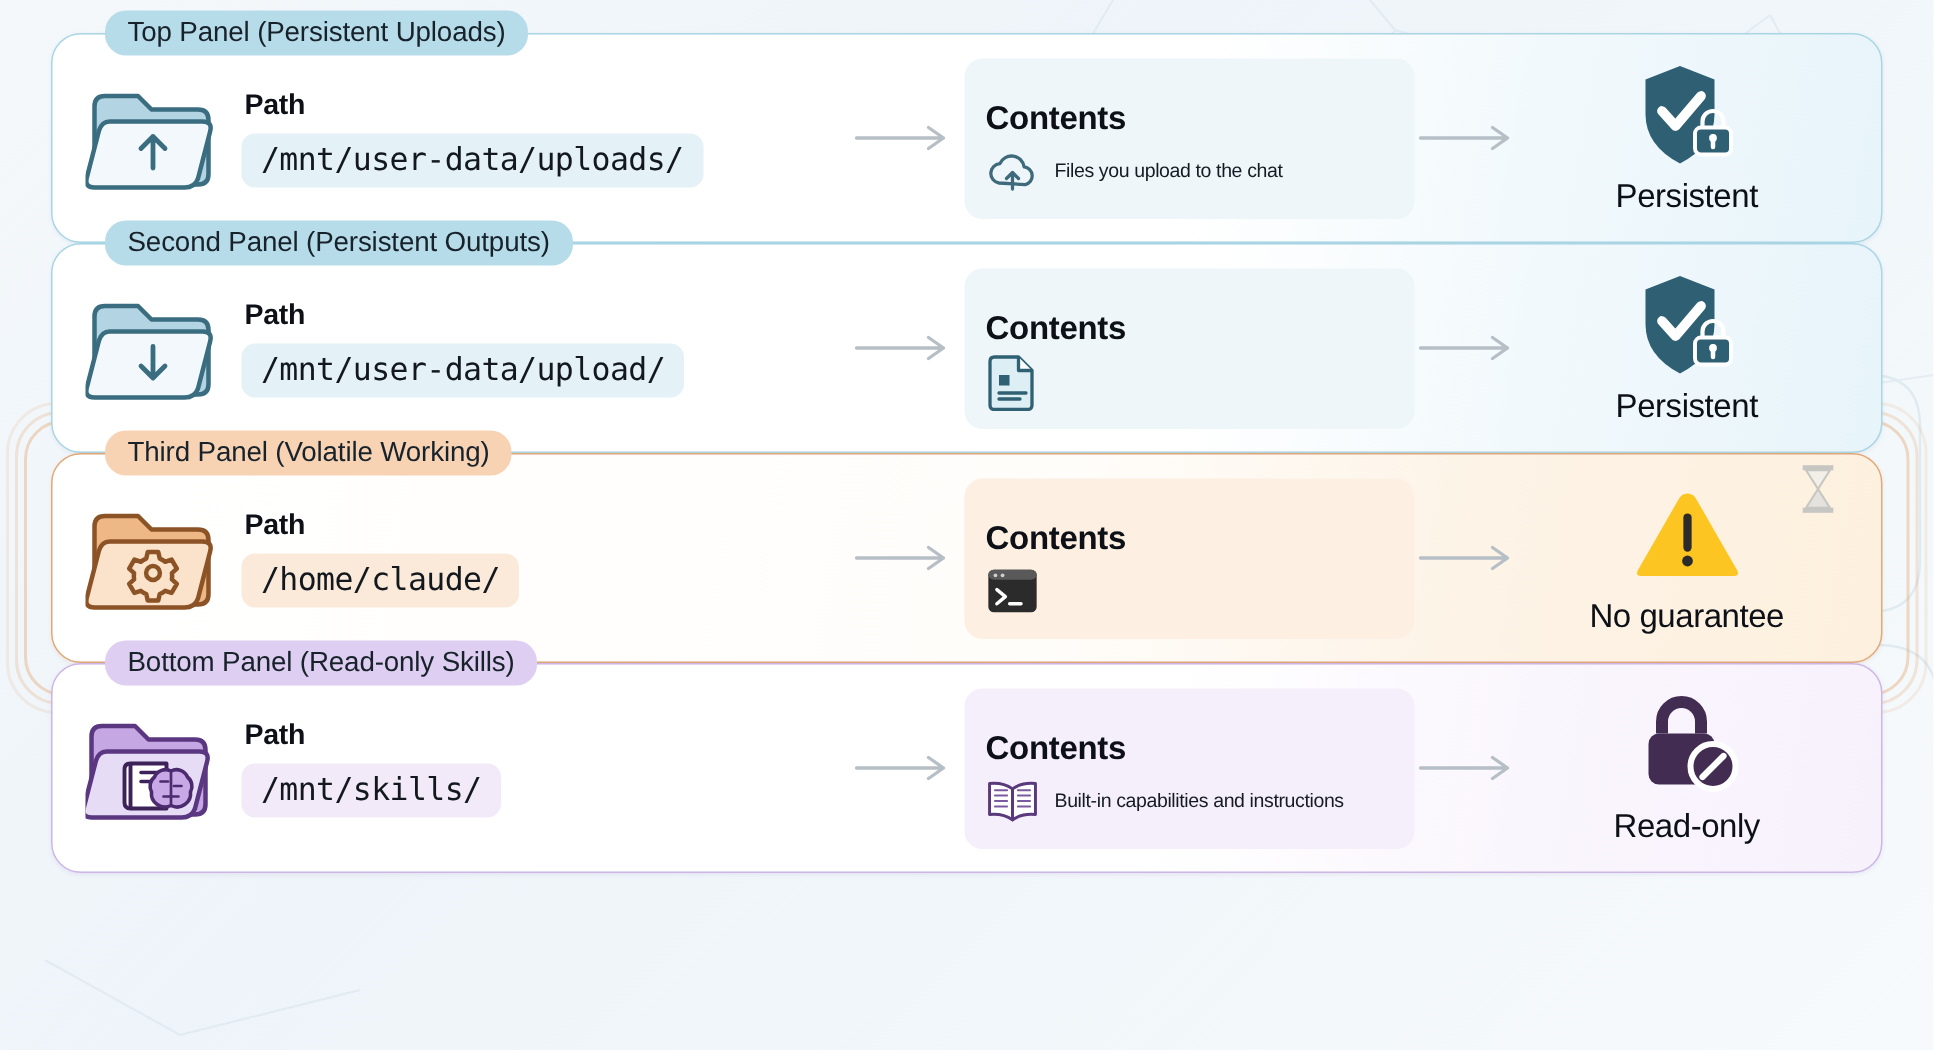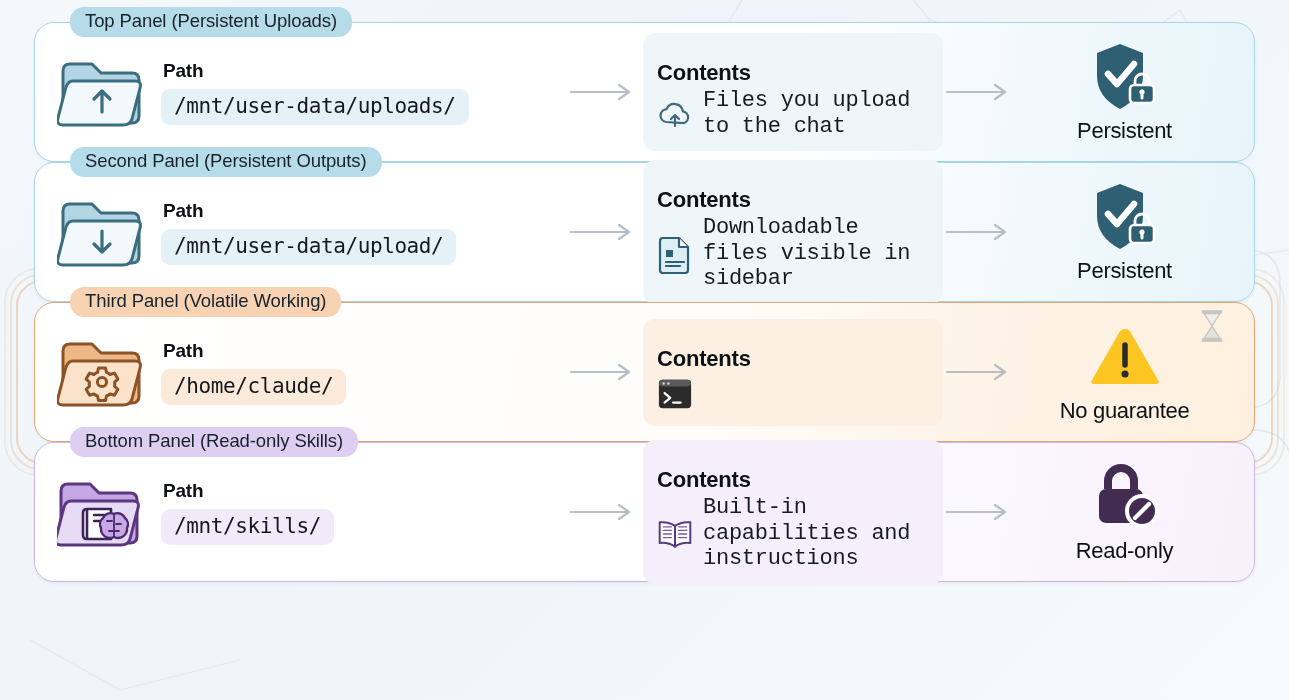--- a/index.html
+++ b/index.html
@@ -161,25 +161,24 @@
     margin-top: 17px;
   }
   .contents-body {
     display: flex;
     align-items: center;
     gap: 10px;
   }
   .contents-icon { flex: 0 0 auto; width: 36px; height: 40px; }
   .contents-icon svg { width: 100%; height: 100%; display: block; }
   .contents-text {
-    font-size: 22px;
+    font-size: 13px;
     line-height: 1.17;
     color: #151b21;
     letter-spacing: -0.25px;
-    font-family: Liberation Mono, monospace;
   }
 
   
   .status {
     flex: 1 1 auto;
     display: flex;
     flex-direction: column;
     align-items: center;
     justify-content: center;
     gap: 2px;
@@ -307,21 +306,20 @@
           <div class="contents-title">Contents</div>
           <div class="contents-body">
             <span class="contents-icon">
               <svg viewBox="0 0 36 40" xmlns="http://www.w3.org/2000/svg">
     <path d="M6 4 h16 l9 9 v23 q0 3 -3 3 h-22 q-3 0 -3 -3 v-29 q0 -3 3 -3 z" fill="#ddeef5" stroke="#2f6073" stroke-width="2.2" stroke-linejoin="round"></path>
     <path d="M22 4 v9 h9" fill="#ffffff" stroke="#2f6073" stroke-width="2.2" stroke-linejoin="round"></path>
     <rect x="9" y="16" width="7" height="7" fill="#2f6073"></rect>
     <path d="M9 28 h18 M9 32 h14" stroke="#2f6073" stroke-width="2.2" stroke-linecap="round"></path>
   </svg>
             </span>
-            <div class="contents-text">Downloadable files visible in sidebar</div>
           </div>
         </div>
         <span class="arrow">
           <svg viewBox="0 0 72 22" xmlns="http://www.w3.org/2000/svg">
     <path d="M4 11 h58 M52 4 l10 7 -10 7" fill="none" stroke="#b6bec6" stroke-width="2.2" stroke-linecap="round" stroke-linejoin="round"></path>
   </svg>
         </span>
         <div class="status">
           <span class="status-icon">
             <svg viewBox="0 0 76 74" xmlns="http://www.w3.org/2000/svg">

